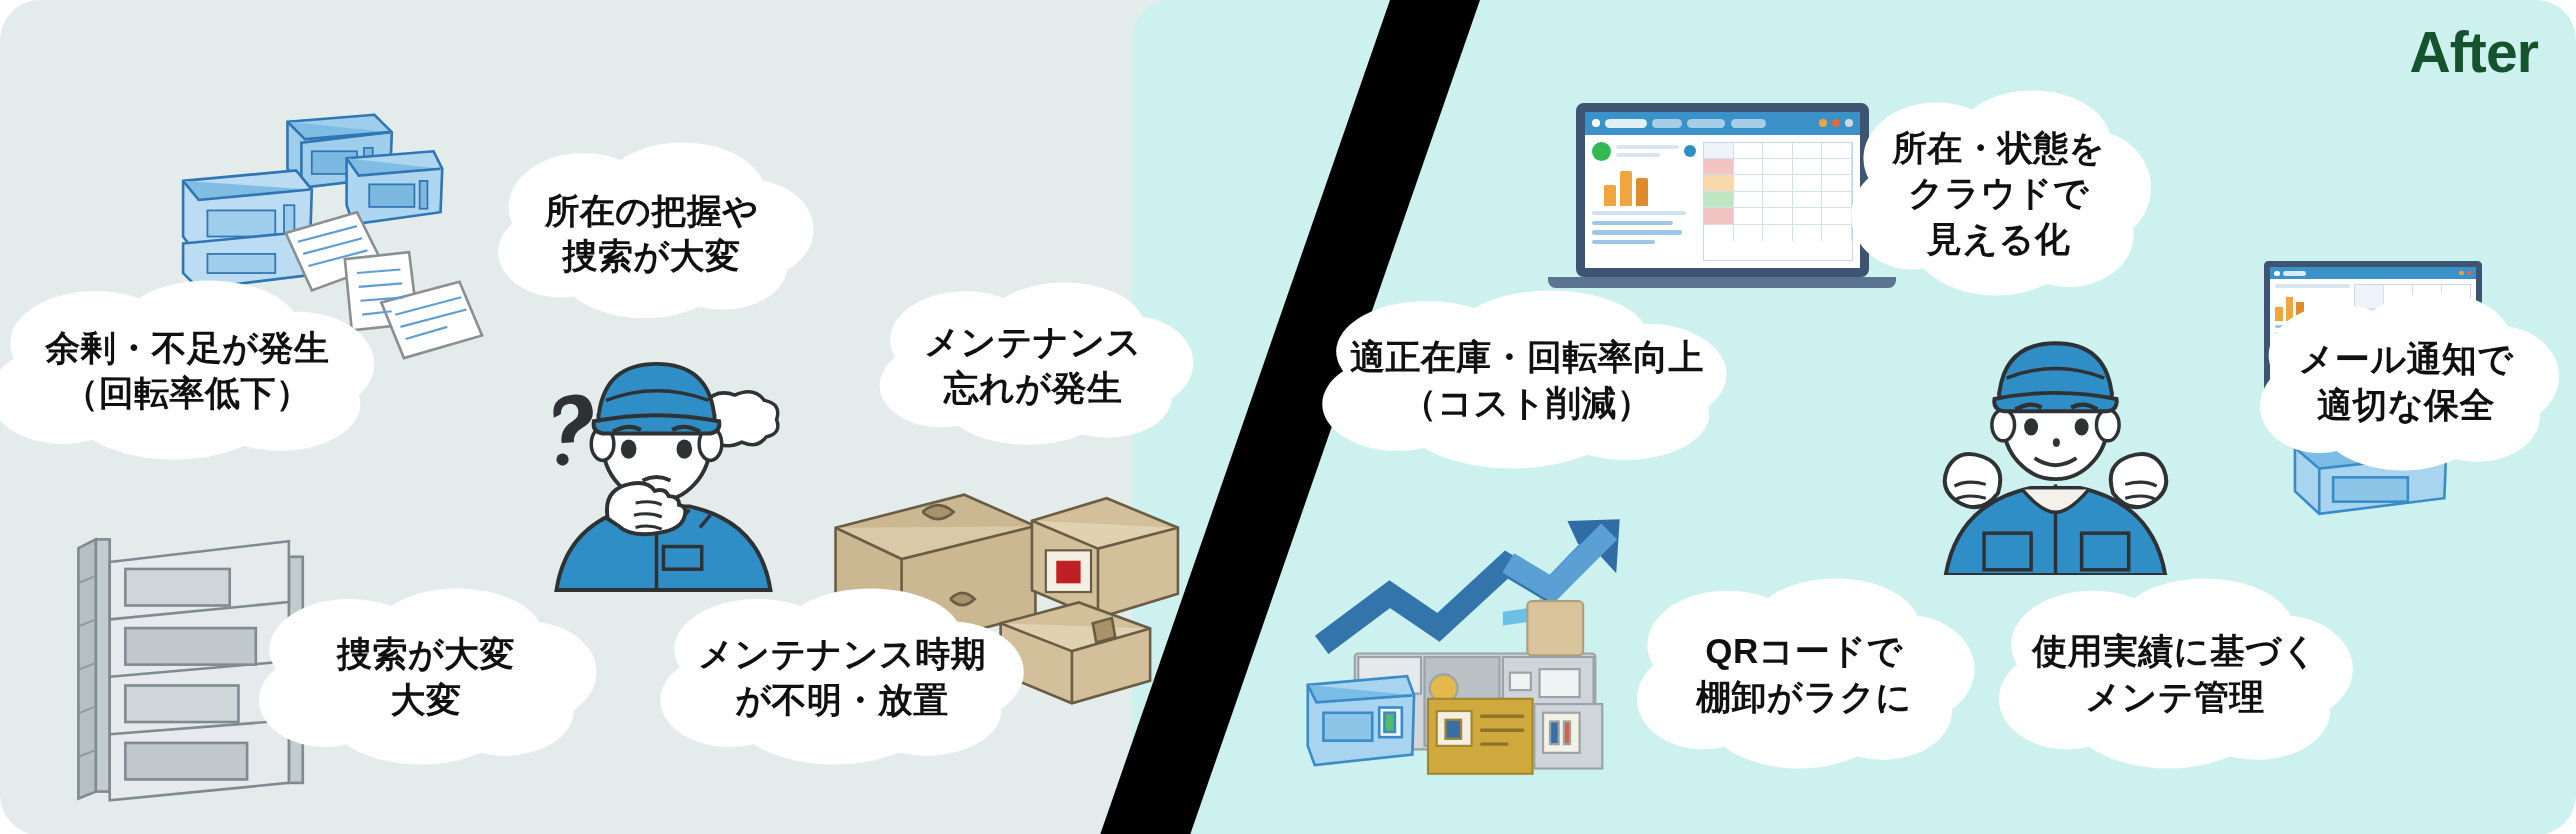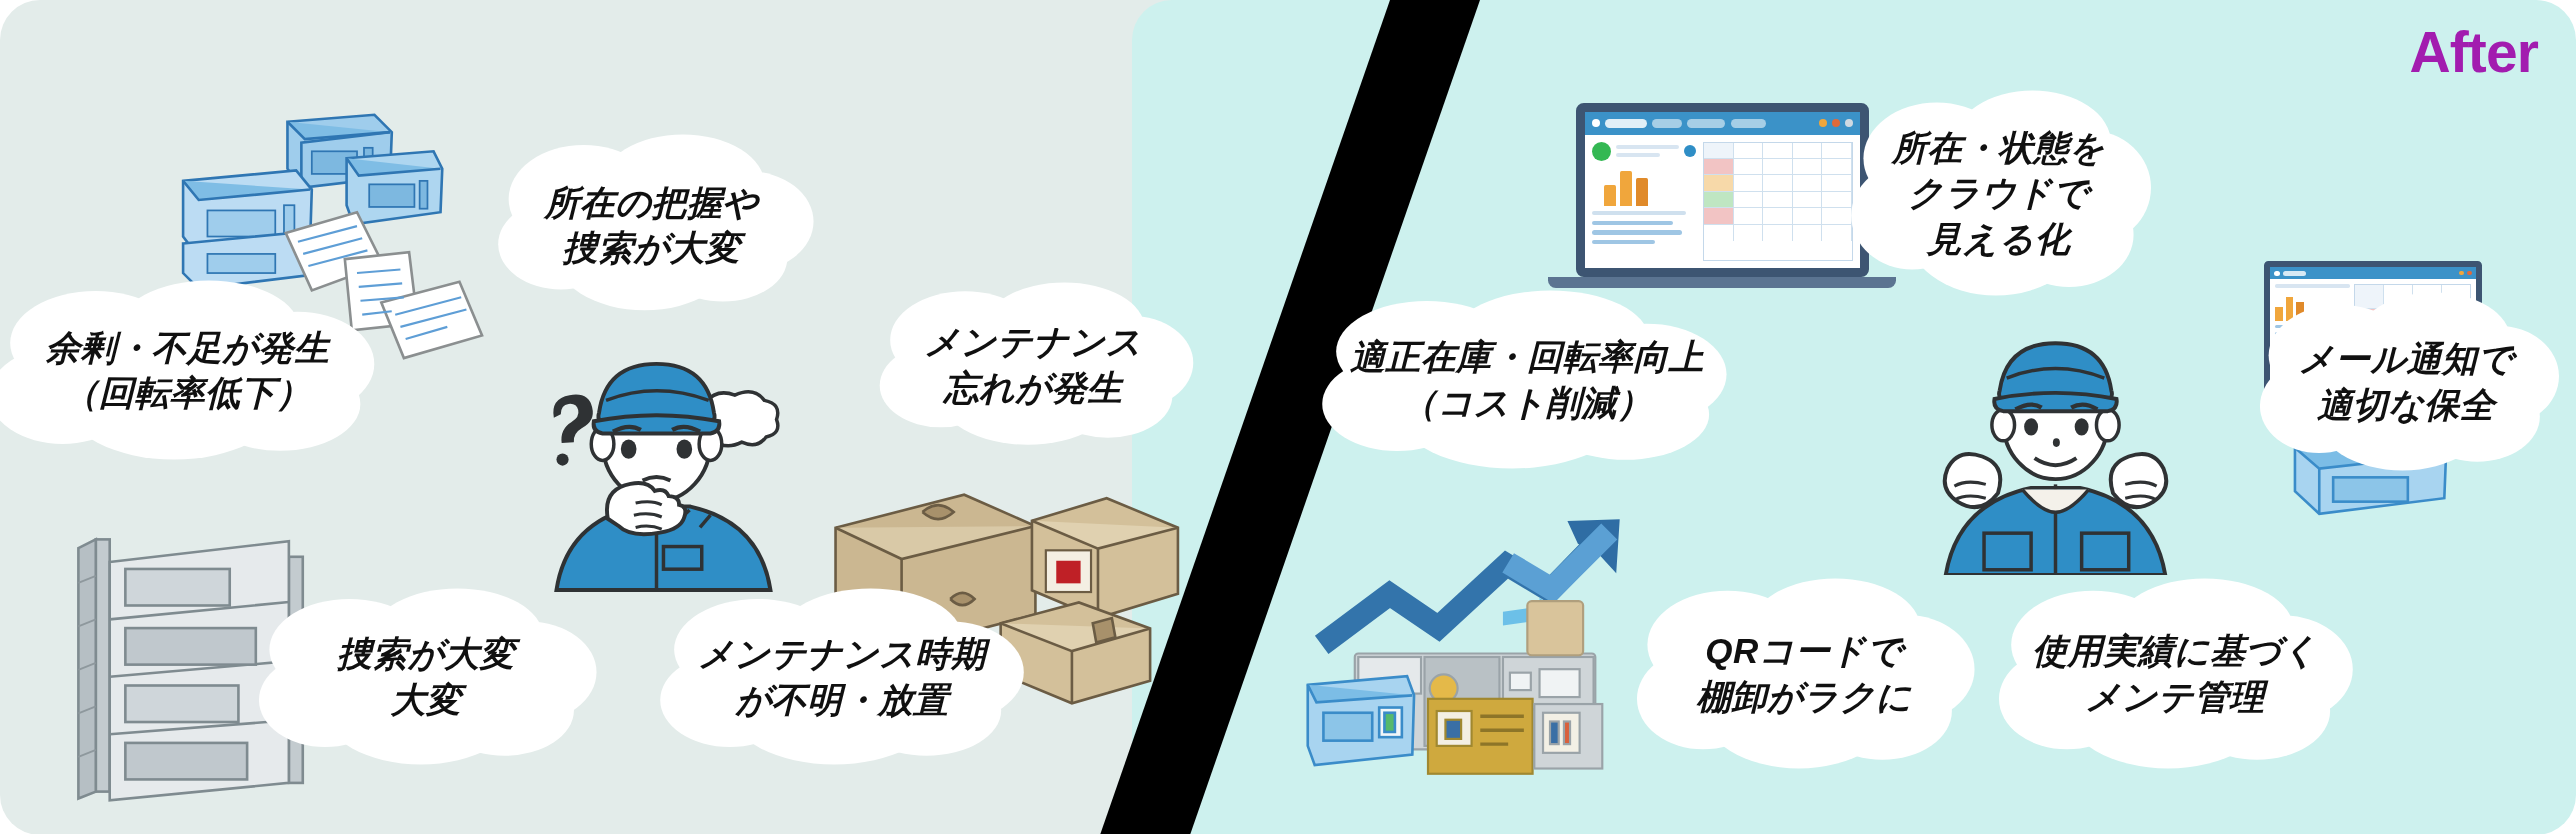--- a/index.html
+++ b/index.html
@@ -43,31 +43,30 @@
   .panel-title {
     position: absolute;
     font-weight: bold;
     font-size: 57px;
     letter-spacing: -0.9px;
     color: #3a86c4;
     z-index: 12;
     white-space: nowrap;
   }
   #title-before { left: 52px; top: 19px; }
-  #title-after  { right: 38px; top: 19px; color: #a21caf; }
+  #title-after  { right: 38px; top: 19px; color: #14532d; }
 
   
   .cloud {
     position: absolute;
     z-index: 20;
     display: flex;
     align-items: center;
     justify-content: center;
     text-align: center;
-    font-style: italic;
   }
   .cloud .cloud-svg {
     position: absolute;
     inset: 0;
     width: 100%; height: 100%;
     z-index: 0;
   }
   .cloud .cloud-text {
     position: relative;
     z-index: 1;
@@ -239,21 +238,21 @@
           <rect x="74" y="254" width="140" height="42" fill="#c0c8cd"></rect>
           <path d="M20 30 L40 20 L40 310 L20 318 Z" fill="#b6bfc4"></path>
         </g>
         <g stroke="#8e989d" stroke-width="2" fill="none">
           <path d="M20 70 L40 62 M20 120 L40 112 M20 170 L40 162 M20 220 L40 212 M20 270 L40 262"></path>
         </g>
       </svg>
     </div>
 
 
-    <div class="cloud" style="left:486px; top:131px; width:331px; height:188px;">
+    <div class="cloud" style="left:486px; top:139px; width:331px; height:188px;">
       <svg class="cloud-svg" viewBox="0 0 380 216" preserveAspectRatio="none">
         <g fill="#ffffff">
           <ellipse cx="112" cy="78" rx="86" ry="62"></ellipse>
           <ellipse cx="226" cy="62" rx="94" ry="58"></ellipse>
           <ellipse cx="300" cy="104" rx="76" ry="58"></ellipse>
           <ellipse cx="86" cy="130" rx="72" ry="52"></ellipse>
           <ellipse cx="182" cy="140" rx="104" ry="66"></ellipse>
           <ellipse cx="272" cy="146" rx="74" ry="50"></ellipse>
         </g>
       </svg>

